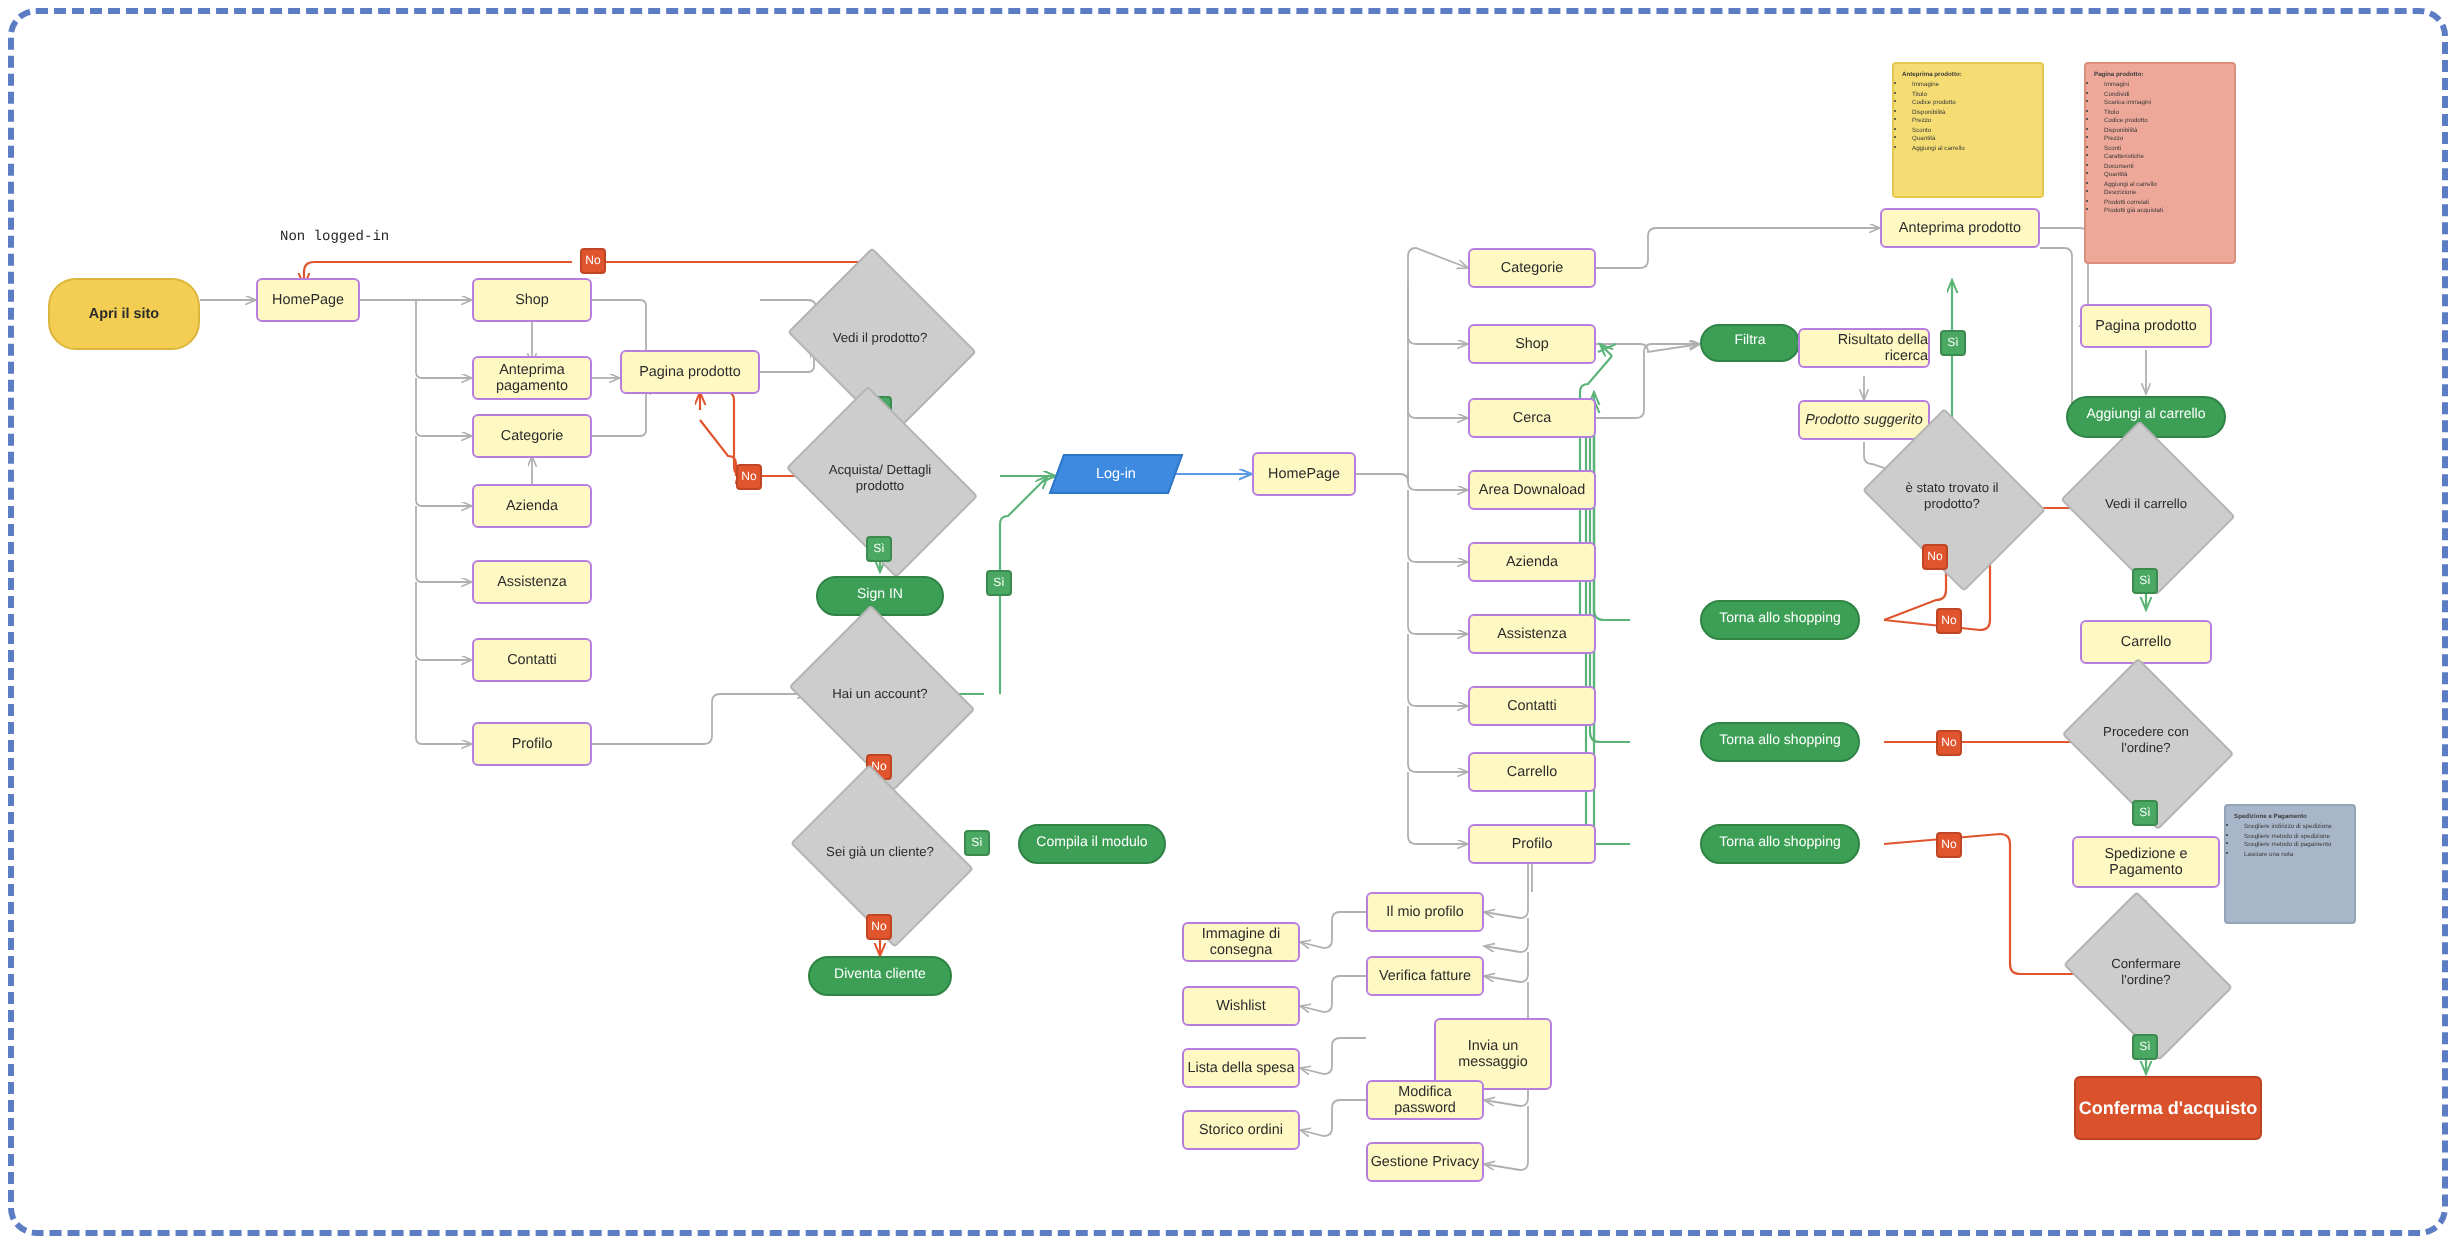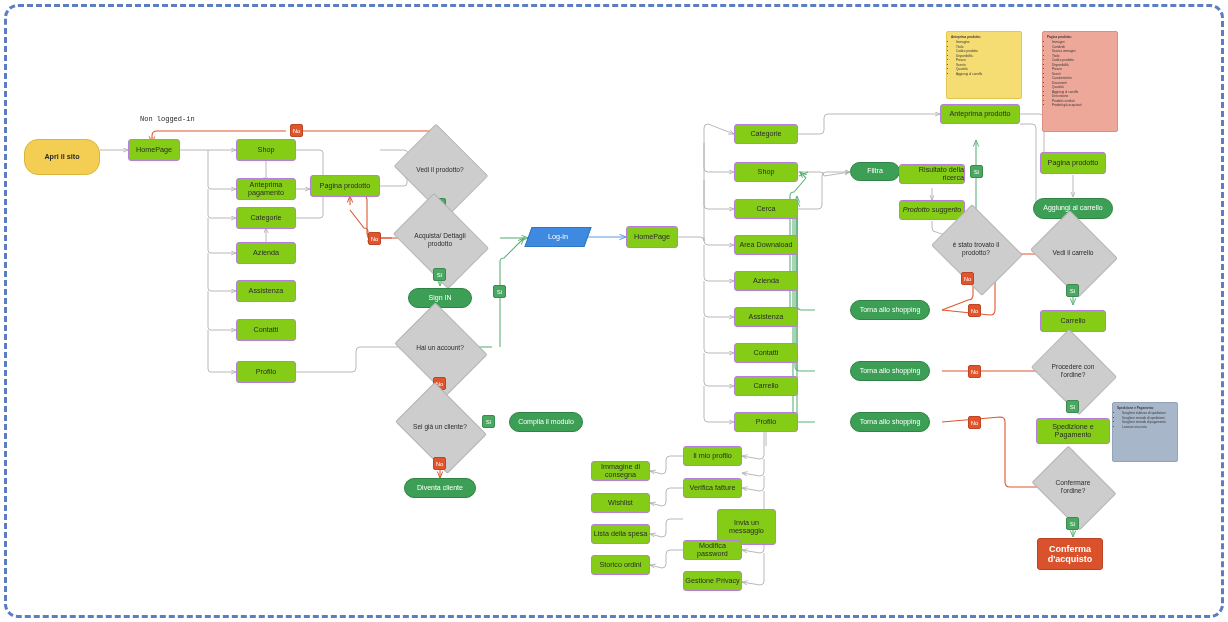--- a/index.html
+++ b/index.html
@@ -2,21 +2,21 @@
 <html><head>
 <meta charset="utf-8">
 <style>
   html,body{margin:0;padding:0;background:#ffffff;}
   body{width:1228px;height:622px;overflow:hidden;font-family:"Liberation Sans",sans-serif;}
   #canvas{position:relative;width:1228px;height:622px;background:#ffffff;box-sizing:border-box;}
   #frame{position:absolute;left:4px;top:4px;width:1220px;height:614px;
          border:3px dashed #5c7cc3;border-radius:14px;box-sizing:border-box;pointer-events:none;}
   .node{position:absolute;box-sizing:border-box;display:flex;align-items:center;justify-content:center;
         text-align:center;line-height:1.15;color:#2b2b2b;}
-  .rect{background:#84cc16;border:1px solid #b77ee0;border-radius:3px;font-size:7.2px;}
+  .rect{background:#fef9c3;border:1px solid #b77ee0;border-radius:3px;font-size:7.2px;}
   .start{background:#f3ce53;border:1px solid #dcb63c;border-radius:14px;font-size:7.2px;}
   .para{background:#3d8ae0;border:1px solid #2f76c6;color:#ffffff;font-size:7.2px;
         transform:skewX(-20deg);}
   .para span{display:block;transform:skewX(20deg);}
   .pill{background:#3c9f55;border:1px solid #2f8345;color:#ffffff;border-radius:13px;font-size:7px;}
   .final{background:#d9522c;border:1px solid #bb4322;color:#ffffff;border-radius:3px;font-size:9px;font-weight:bold;}
   .diamond{background:transparent;font-size:6.6px;}
   .diamond .dshape{position:absolute;left:0;top:0;width:100%;height:100%;background:#cdcdcd;
         border:1px solid #b4b4b4;transform:rotate(45deg);border-radius:2px;}
   .diamond .dtext{position:relative;z-index:2;width:84%;}
@@ -258,21 +258,21 @@
 
   <div class="node rect" style="left:1036px;top:418px;width:74px;height:26px;">Spedizione e Pagamento</div>
 
   <div class="node diamond" style="left:1040px;top:462px;width:66px;height:50px;">
     <div class="dshape"></div>
     <div class="dtext">Confermare l'ordine?</div>
   </div>
   <div class="chip no" style="left:968px;top:416px;">No</div>
   <div class="chip yes" style="left:1066px;top:517px;">Sì</div>
 
-  <div class="node final" style="left:1037px;top:538px;width:66px;height:32px;">Conferma d'acquisto</div>
+  <div class="node final" style="left:1037px;top:538px;width:94px;height:32px;">Conferma d'acquisto</div>
 
   <div class="node pill" style="left:850px;top:300px;width:80px;height:20px;">Torna allo shopping</div>
   <div class="node pill" style="left:850px;top:361px;width:80px;height:20px;">Torna allo shopping</div>
   <div class="node pill" style="left:850px;top:412px;width:80px;height:20px;">Torna allo shopping</div>
 
   <div class="node rect" style="left:683px;top:446px;width:59px;height:20px;">Il  mio profilo</div>
   <div class="node rect" style="left:591px;top:461px;width:59px;height:20px;">Immagine di consegna</div>
   <div class="node rect" style="left:683px;top:478px;width:59px;height:20px;">Verifica fatture</div>
   <div class="node rect" style="left:591px;top:493px;width:59px;height:20px;">Wishlist</div>
   <div class="node rect" style="left:717px;top:509px;width:59px;height:36px;">Invia un messaggio</div>

